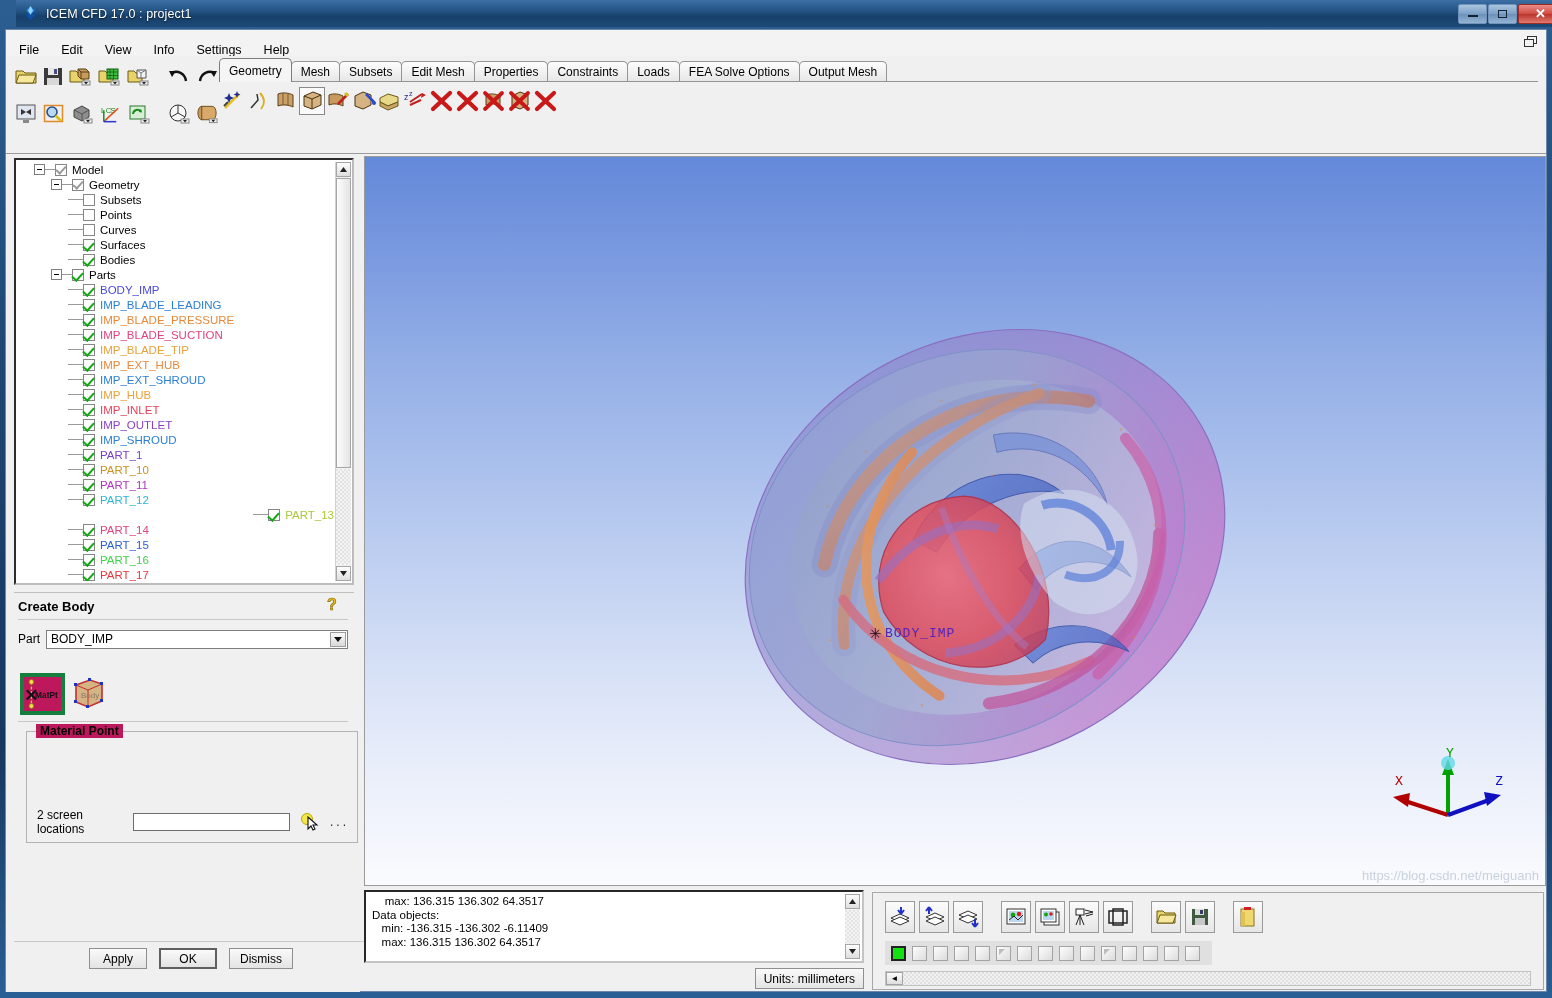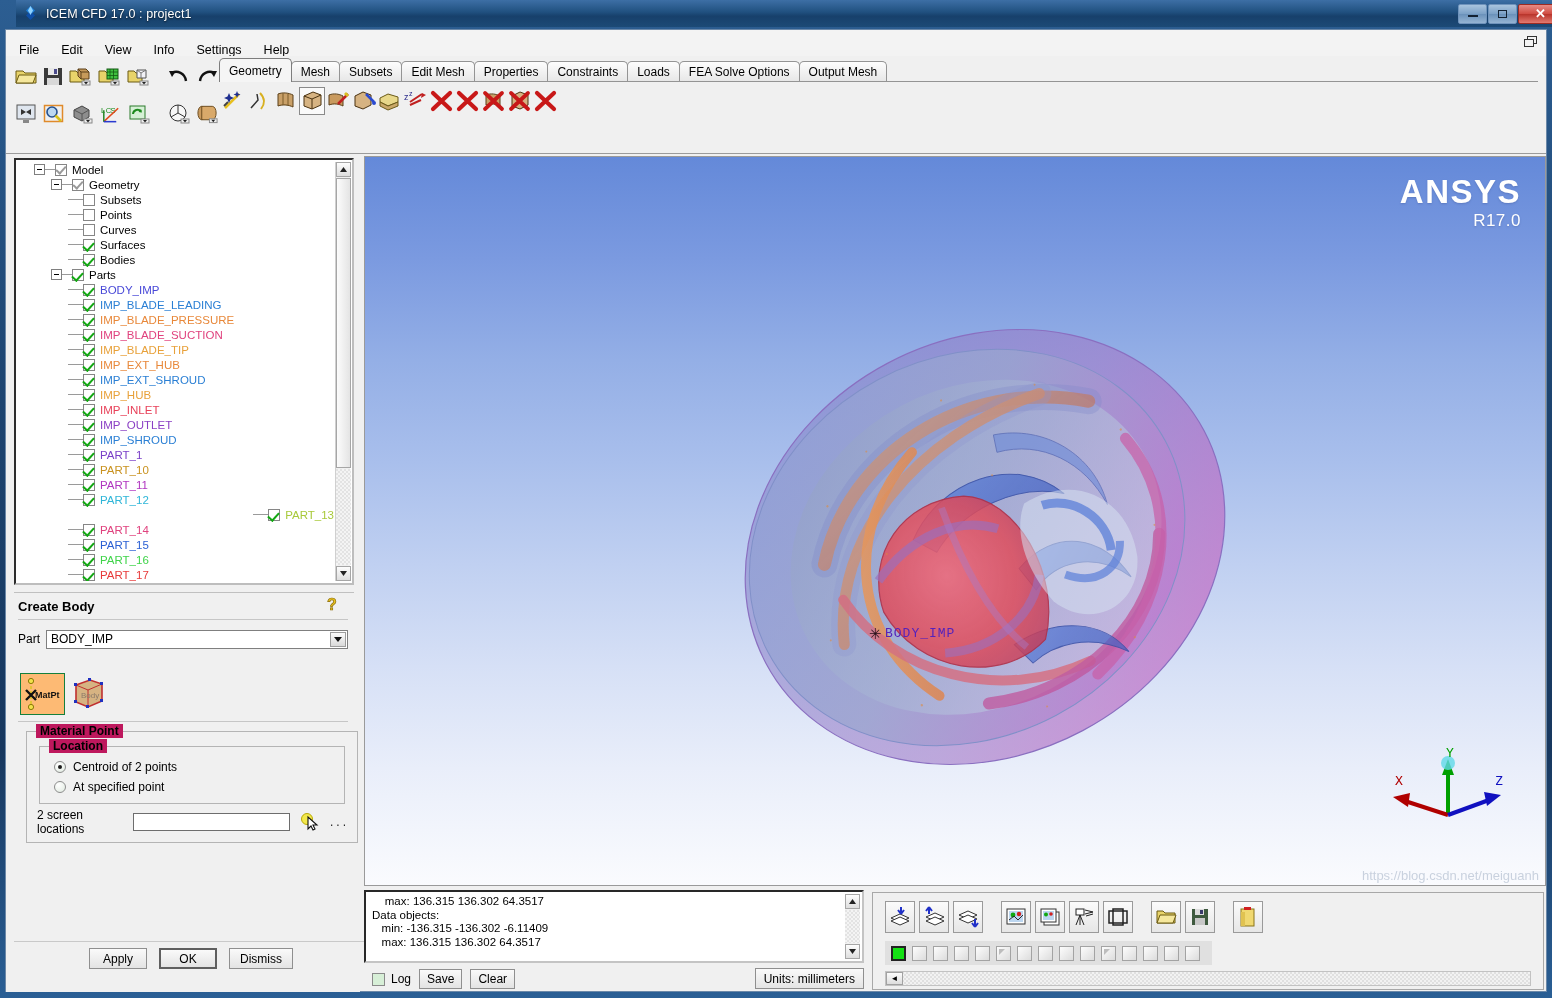--- a/index.html
+++ b/index.html
@@ -198,21 +198,21 @@
     background:linear-gradient(180deg,#fbfbfb,#d9d9d9);
     border:1px solid #9d9d9d;
     display:flex; align-items:center; justify-content:center;
   }
 
   .cb-iconrow { position:absolute; left:6px; top:78px; height:46px; display:flex; align-items:center; }
   .cb-icon {
     width:45px; height:42px; display:flex; align-items:center; justify-content:center;
     border:1px solid transparent;
   }
-  .cb-icon.sel { border:1px solid #15803d; background:#fdba74; }
+  .cb-icon.sel { border:4px solid #15803d; background:#be185d; }
   .cb-hr2 { position:absolute; left:4px; top:128px; right:6px; height:1px; background:#c6c6c6; }
 
   .group {
     position:absolute; border:1px solid #b4b4b4;
   }
   .group > .glabel {
     position:absolute; left:9px; top:-8px; background:#be185d;
     font-size:12px; font-weight:bold; padding:0 4px;
   }
   .mpgroup { left:12px; top:138px; width:332px; height:112px; }
@@ -834,31 +834,20 @@
               <rect x="6" y="25" width="3" height="3" fill="#2030c0"></rect>
               <text x="13" y="23" font-size="8" fill="#8a7a6a" font-family="sans-serif">Body</text>
             </svg>
           </div>
         </div>
         <div class="cb-hr2"></div>
 
         <div class="group mpgroup">
           <div class="glabel">Material Point</div>
 
-          <div class="group locgroup">
-            <div class="glabel">Location</div>
-            <div class="radio-row" style="margin-top:10px;">
-              <span class="radio on"></span>
-              <span class="radio-label">Centroid of 2 points</span>
-            </div>
-            <div class="radio-row">
-              <span class="radio"></span>
-              <span class="radio-label">At specified point</span>
-            </div>
-          </div>
 
           <div class="screenloc">
             <span class="lbl">2 screen locations</span>
             <div class="sl-input"></div>
             <div class="sl-cursor">
               <svg width="24" height="20" viewBox="0 0 24 20">
                 <circle cx="7" cy="7" r="5.5" fill="#f2e84a" stroke="#b8a808"></circle>
                 <polygon points="8,5 8,17 11,14 13,18 15,17 13,13 17,13" fill="#fff" stroke="#111" stroke-width="1.1"></polygon>
               </svg>
             </div>
@@ -957,24 +946,20 @@
             <circle cx="90" cy="150" r="1.1"></circle>
               <circle cx="-20" cy="170" r="1"></circle>
             <circle cx="-130" cy="110" r="1.2"></circle>
               <circle cx="-180" cy="10" r="1"></circle>
             <circle cx="-90" cy="-40" r="1"></circle>
               <circle cx="40" cy="-60" r="1"></circle>
           </g>
         </g>
       </svg>
 
-      <div class="ansys-logo">
-        <div>ANSYS</div>
-        <div class="ansys-rev">R17.0</div>
-      </div>
 
       <div class="body-star">✳</div>
       <div class="body-label">BODY_IMP</div>
 
       <div class="triad">
         <svg width="130" height="80" viewBox="0 0 130 80">
           <line x1="65" y1="70" x2="65" y2="26" stroke="#00a000" stroke-width="4"></line>
           <polygon points="65,14 59,30 71,30" fill="#00a000"></polygon>
           <circle cx="65" cy="18" r="7" fill="#60d8e8" opacity="0.8"></circle>
           <line x1="65" y1="70" x2="22" y2="56" stroke="#b00000" stroke-width="4"></line>
@@ -1002,26 +987,20 @@
                 <polygon points="3.5,0 7,5 0,5" fill="#222"></polygon>
               </svg>
           </div>
           <div class="msg-track"></div>
           <div class="sb-arrow" style="position:absolute;bottom:0;left:0;">
             <svg width="7" height="5" viewBox="0 0 7 5">
                 <polygon points="3.5,5 7,0 0,0" fill="#222"></polygon>
               </svg>
           </div>
         </div>
-      </div>
-      <div class="msgbtns">
-        <div class="logchk"></div>
-        <span class="logtxt">Log</span>
-        <div class="sbtn">Save</div>
-        <div class="sbtn">Clear</div>
       </div>
       <div class="units">Units: millimeters</div>
     </div>
 
     <div class="brtools">
       <div class="brrow1">
         <div class="brbtn">
           <svg width="22" height="22" viewBox="0 0 22 22">
             <path d="M2 12 L11 8 L20 12 L11 16 Z" fill="#fff" stroke="#333"></path>
             <path d="M2 15 L11 11 L20 15 L11 19 Z" fill="#fff" stroke="#333"></path>

